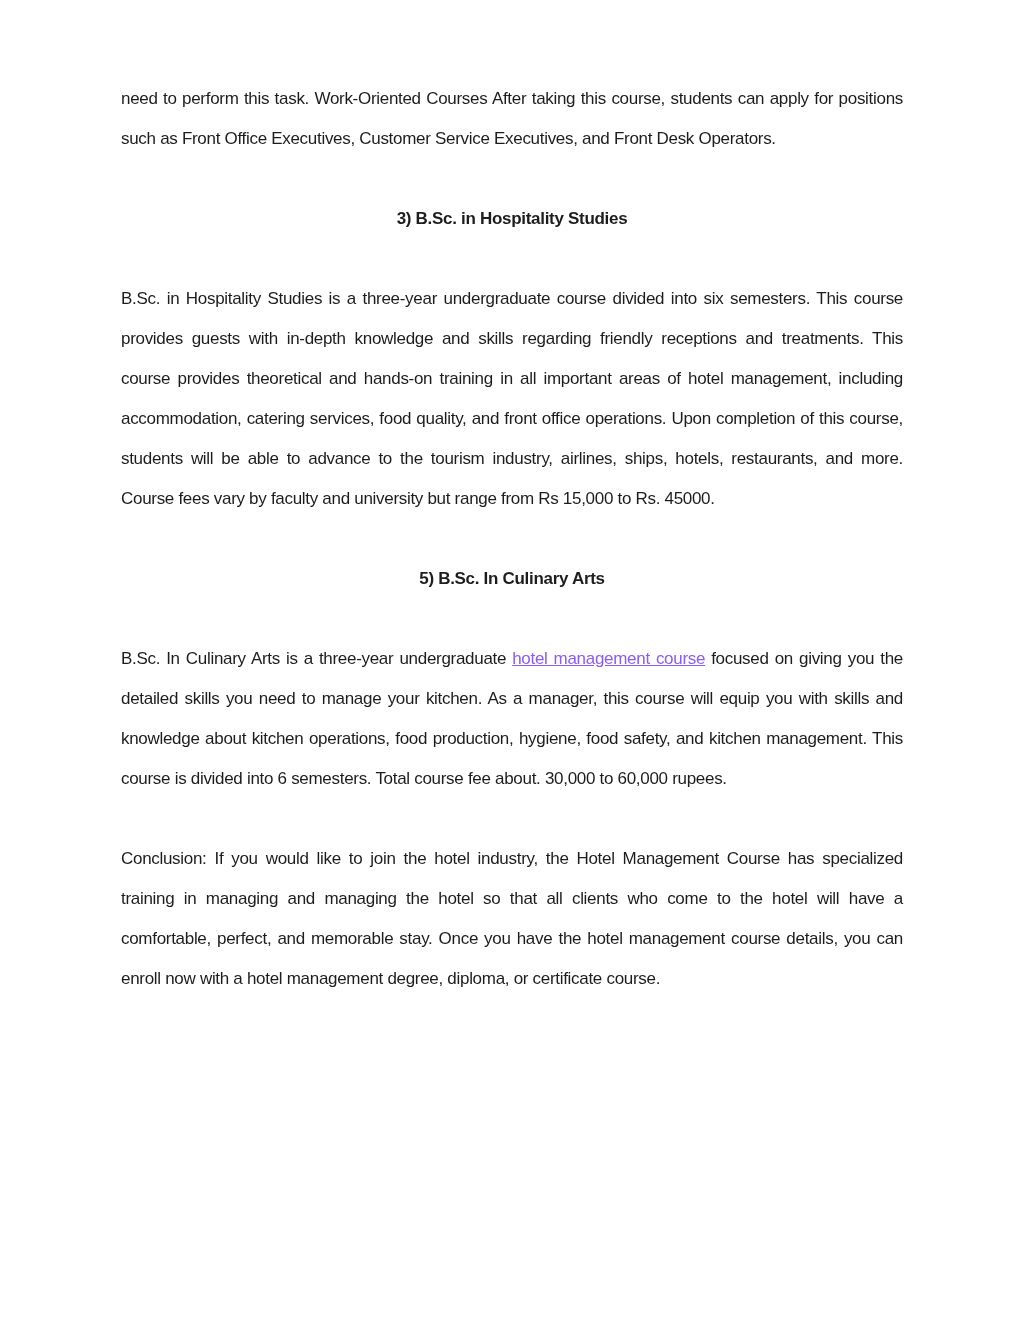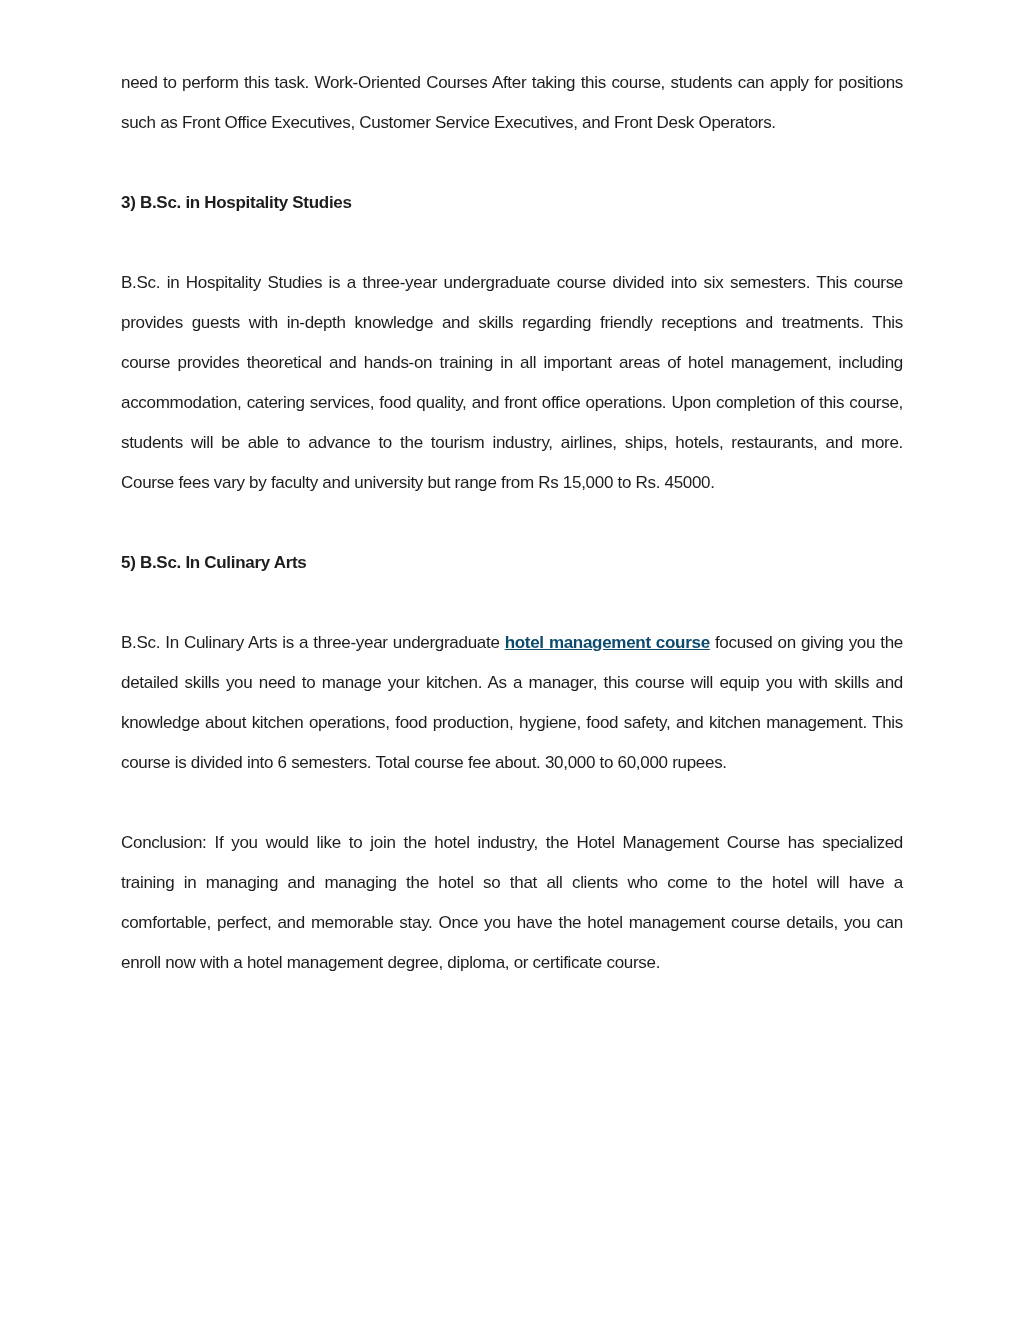--- a/index.html
+++ b/index.html
@@ -10,40 +10,40 @@
   body {
     width: 1024px;
     height: 1325px;
     font-family: "Liberation Sans", sans-serif;
     overflow: hidden;
   }
   .page {
     box-sizing: border-box;
     width: 1024px;
     height: 1325px;
-    padding: 63px 121px 0 121px;
+    padding: 79px 121px 0 121px;
     background: #ffffff;
     color: #1d1d1d;
   }
   .body-text, .heading {
     margin: 0 0 40px 0;
     font-size: 17px;
     letter-spacing: -0.3px;
     line-height: 40px;
   }
   .body-text {
     text-align: justify;
   }
   .heading {
     font-weight: bold;
-    text-align: left;
+    text-align: center;
   }
   .doc-link {
-    color: #0c4a6e;
-    font-weight: bold;
+    color: #8b5cf6;
+    font-weight: normal;
     text-decoration: underline;
     cursor: pointer;
   }
 </style>
 </head>
 <body>
 
 <div class="page">
 
   <p class="body-text">need to perform this task. Work-Oriented Courses After taking this course, students can apply for positions such as Front Office Executives, Customer Service Executives, and Front Desk Operators.</p>

